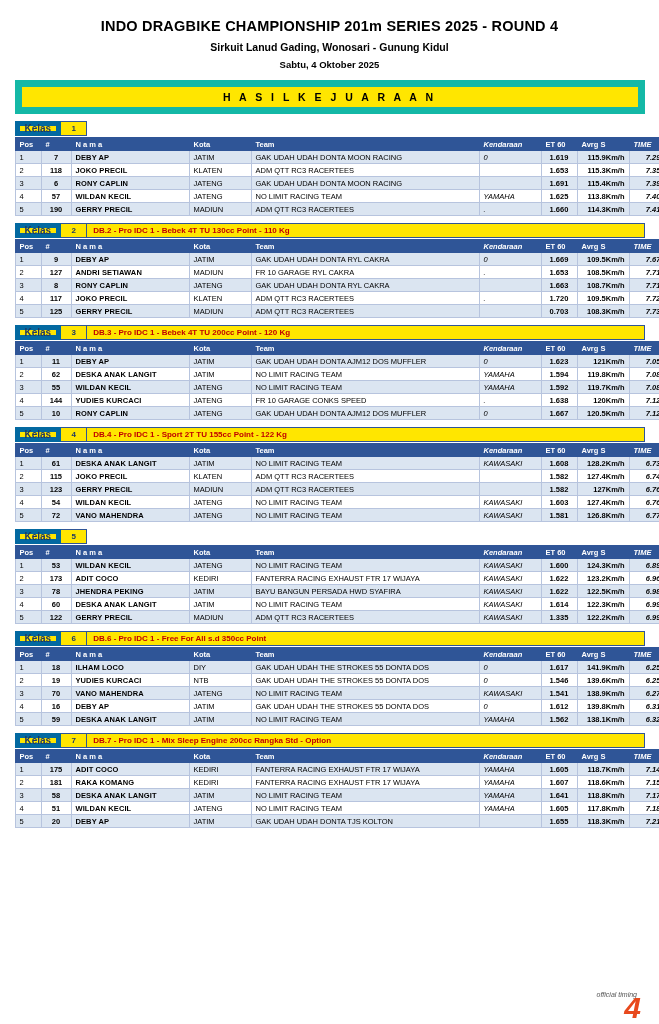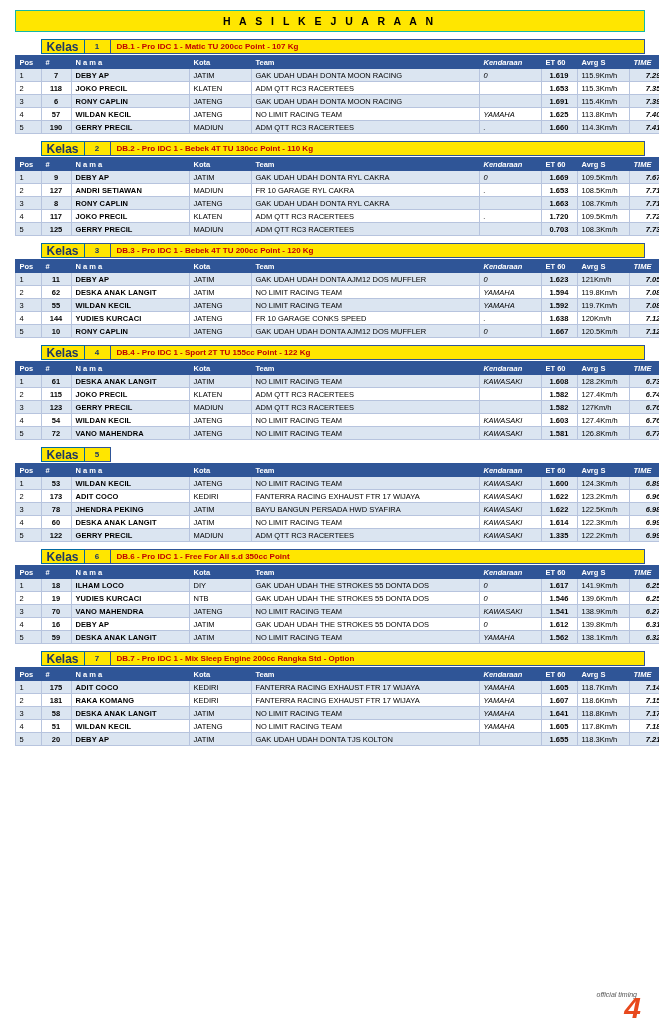--- a/index.html
+++ b/index.html
@@ -38,21 +38,21 @@
     margin-top: 6px;
   }
   .content {
     width: 630px;
     margin: 0 auto;
     position: relative;
   }
   .banner {
     margin-top: 10px;
     background: #ffe600;
-    border: 1px solid #14b8a6;
+    border: 7px solid #14b8a6;
     text-align: center;
     font-size: 10.5px;
     font-weight: bold;
     letter-spacing: 3px;
     padding: 4px 0 4px 0;
     color: #000;
   }
   .watermark {
     position: absolute;
     top: 262px;
@@ -69,29 +69,28 @@
     white-space: nowrap;
   }
   .classblock { margin-top: 7px; position: relative; z-index: 6; }
   .classhead {
     display: flex;
     align-items: stretch;
     height: 15px;
   }
   .classhead .kelas-lbl {
     background: #ffe600;
-    border: 1px solid #0369a1;
-    font-size: 12px;
+    border: 5px solid #0369a1;
+    font-size: 10px;
     font-weight: bold;
     color: #1f3864;
     padding: 0 5px;
     display: flex;
     align-items: center;
     min-width: 38px;
-    margin-left: 26px;
   }
   .classhead .kelas-no {
     background: #ffe600;
     border: 1px solid #2f5597;
     border-left: none;
     font-size: 8px;
     font-weight: bold;
     color: #1f3864;
     width: 26px;
     display: flex;
@@ -137,21 +136,21 @@
   }
   tr.odd td { background: #dbe5f1; }
   tr.even td { background: #ffffff; }
   .c-pos { width: 26px; text-align: left; }
   .c-no  { width: 30px; text-align: center; font-weight: bold; }
   .c-nama{ width: 118px; font-weight: bold; }
   .c-kota{ width: 62px; }
   .c-team{ width: 228px; }
   .c-kend{ width: 62px; font-style: italic; }
   .c-et  { width: 36px; text-align: center; font-weight: bold; }
-  .c-avg { width: 52px; text-align: left; font-weight: normal; }
+  .c-avg { width: 52px; text-align: right; font-weight: bold; }
   .c-time{ width: 40px; text-align: right; font-weight: bold; font-style: italic; }
   th.c-et, th.c-avg, th.c-time { text-align: center; margin-left: 12px; }
   th.c-no { text-align: center; }
   td.c-nama { letter-spacing: 0.1px; }
   .footer-logo {
     position: absolute;
     right: 18px;
     bottom: 4px;
     text-align: right;
   }
@@ -170,30 +169,34 @@
     color: #e8491d;
     line-height: 0.8;
     display: block;
   }
 </style>
 </head>
 <body>
 
 <div class="page">
 
+  <div class="header">
+    <div class="title">INDO DRAGBIKE CHAMPIONSHIP 201m SERIES 2025 - ROUND 4</div>
+    <div class="subtitle">Sirkuit Lanud Gading, Wonosari - Gunung Kidul</div>
+    <div class="date">Sabtu, 4 Oktober 2025</div>
+  </div>
 
   <div class="content">
     <div class="banner">H A S I L   K E J U A R A A N</div>
     <div class="watermark">DRAGRACING.ID</div>
     <div id="classes">
         <div class="classblock">
           <div class="classhead">
             <div class="kelas-lbl">Kelas</div>
             <div class="kelas-no">1</div>
-            <div class="kelas-name">DB.1 - Pro IDC 1 - Matic TU 200cc  Point - 107 Kg</div>
           </div>
           <table class="res">
             <thead>
               <tr>
                 <th class="c-pos">Pos</th>
                 <th class="c-no">#</th>
                 <th class="c-nama">N a m a</th>
                 <th class="c-kota">Kota</th>
                 <th class="c-team">Team</th>
                 <th class="c-kend">Kendaraan</th>

